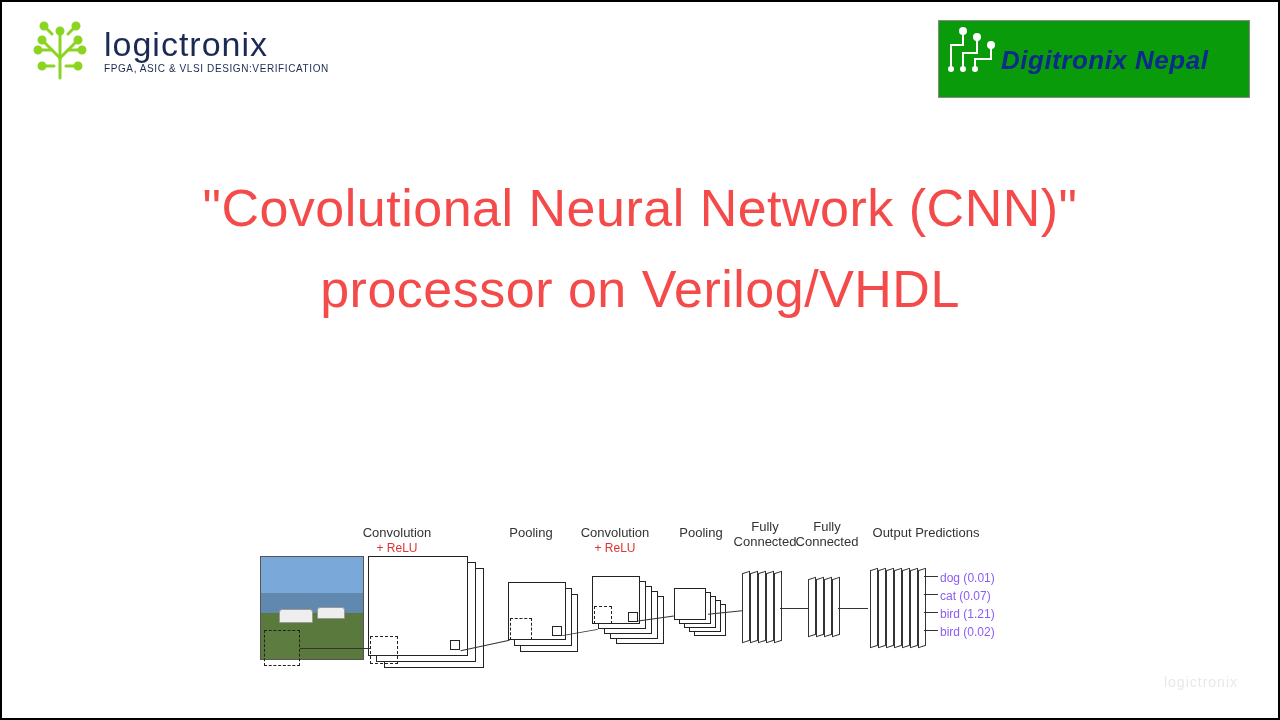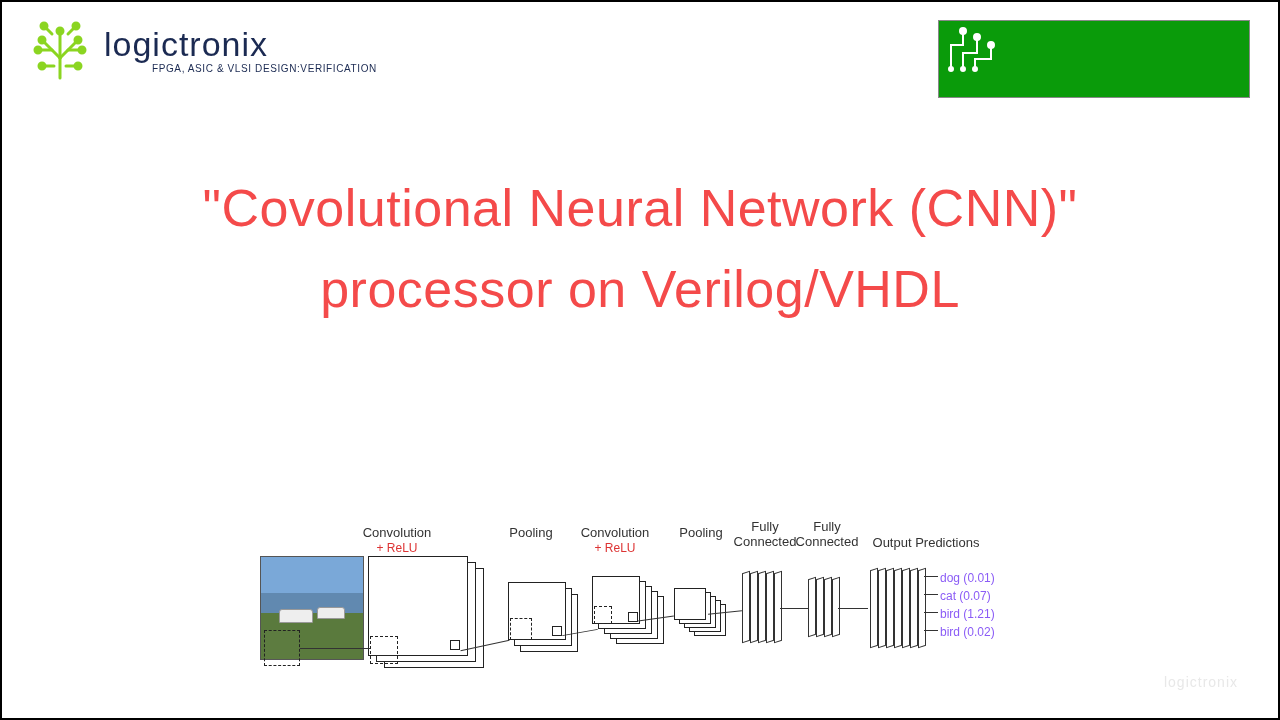--- a/index.html
+++ b/index.html
@@ -15,21 +15,21 @@
   .header {
     display: flex;
     justify-content: space-between;
     align-items: flex-start;
     padding: 18px 28px 0 28px;
   }
   .logo-left { display: flex; align-items: center; gap: 14px; }
   .logo-ic { width: 60px; height: 60px; }
   .logo-text-block { display: flex; flex-direction: column; line-height: 1.1; }
   .logo-word { font-size: 34px; letter-spacing: 1px; font-weight: 500; color: #1b2a52; font-family: "Segoe UI Light", sans-serif; }
-  .logo-sub { font-size: 10px; letter-spacing: 0.6px; color: #1b2a52; text-transform: uppercase; margin-left: 48px; }
+  .logo-sub { font-size: 10px; letter-spacing: 0.6px; color: #1b2a52; text-transform: uppercase; }
   .logo-right {
     border: 1px solid #888;
     background: #0a9b0a;
     width: 312px; height: 78px;
     position: relative;
     display: flex; flex-direction: column; justify-content: center;
     padding: 4px 8px 2px 8px;
   }
   .logo-right .pcb { position: absolute; left: 4px; top: 4px; width: 60px; height: 48px; }
   .dn-title { font-size: 26px; font-style: italic; font-weight: 700; color: #0b2a8e; margin-left: 54px; letter-spacing: 0.5px; }
@@ -135,20 +135,21 @@
           <circle cx="20" cy="6" r="3" fill="#fff"></circle>
         <path d="M20 44 V28 H34 V14"></path>
           <circle cx="34" cy="12" r="3" fill="#fff"></circle>
         <path d="M32 44 V34 H48 V22"></path>
           <circle cx="48" cy="20" r="3" fill="#fff"></circle>
         <circle cx="8" cy="44" r="2" fill="#fff"></circle>
           <circle cx="20" cy="44" r="2" fill="#fff"></circle>
           <circle cx="32" cy="44" r="2" fill="#fff"></circle>
       </g>
     </svg>
+    <div class="dn-title">Digitronix Nepal</div>
   </div>
 </div>
 
 <div class="title-block">
   <div>"Covolutional Neural Network (CNN)"</div>
   <div>processor on Verilog/VHDL</div>
 </div>
 
 <div class="diagram">
 
@@ -159,21 +160,21 @@
   <div class="d-label" style="left:226px;top:10px">Pooling</div>
   <div class="d-label" style="left:310px;top:10px">
     <span>Convolution</span><br>
     <span class="d-relu">+ ReLU</span>
   </div>
   <div class="d-label" style="left:396px;top:10px">Pooling</div>
   <div class="d-label" style="left:460px;top:4px;white-space:pre">Fully
 Connected</div>
   <div class="d-label" style="left:522px;top:4px;white-space:pre">Fully
 Connected</div>
-  <div class="d-label" style="left:596px;top:20px;width:140px">Output Predictions</div>
+  <div class="d-label" style="left:596px;top:10px;width:140px">Output Predictions</div>
 
   <div class="thumb">
     <div class="boat" style="left:18px;top:52px"></div>
     <div class="boat" style="left:56px;top:50px;width:28px;height:12px"></div>
   </div>
   <div class="dashbox" style="left:4px;top:114px;width:36px;height:36px"></div>
 
   <div class="slab" style="left:124px;top:52px;width:100px;height:100px"></div>
   <div class="slab" style="left:116px;top:46px;width:100px;height:100px"></div>
   <div class="slab" style="left:108px;top:40px;width:100px;height:100px"></div>

